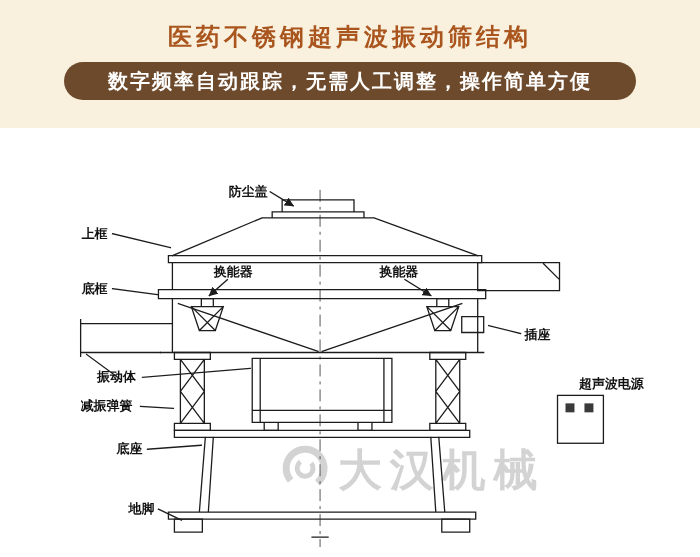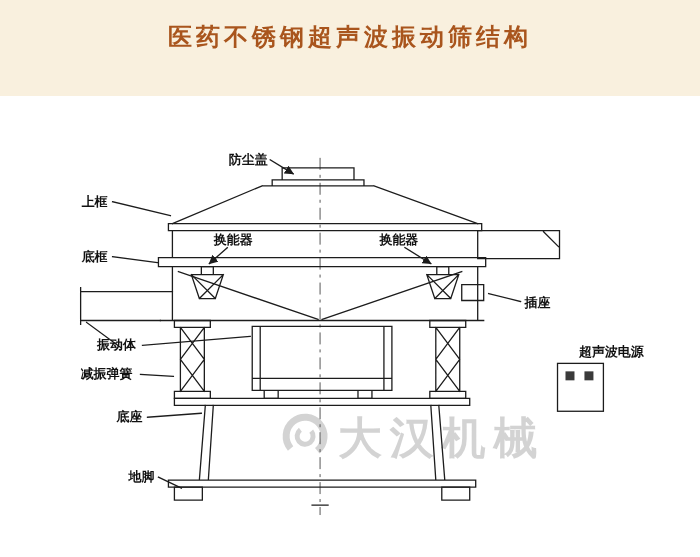--- a/index.html
+++ b/index.html
@@ -4,21 +4,21 @@
 <style>
   * { margin:0; padding:0; box-sizing:border-box; }
   html,body { width:700px; height:557px; }
   body {
     background:#ffffff;
     font-family:"Liberation Sans", sans-serif;
     overflow:hidden;
   }
   .top-band {
     background:#f9f0de;
-    height:96px;
+    height:128px;
     padding-top:22px;
     text-align:center;
   }
   .title {
     font-size:24px;
     font-weight:bold;
     color:#a9551d;
     letter-spacing:4px;
     line-height:30px;
   }
@@ -63,20 +63,23 @@
     text-anchor:start;
   }
 </style>
 </head>
 <body>
 
 <div class="page">
 
   <div class="top-band">
     <h1 class="title">医药不锈钢超声波振动筛结构</h1>
+    <div class="banner">
+      <span>数字频率自动跟踪，无需人工调整，操作简单方便</span>
+    </div>
   </div>
 
   <div class="diagram-wrap">
     <svg viewBox="0 0 700 430">
       <defs>
         <marker id="arr" viewBox="0 0 10 10" refX="9" refY="5" markerWidth="7" markerHeight="7" orient="auto-start-reverse">
           <path d="M0,0 L10,5 L0,10 z" fill="#1c1c1c"></path>
         </marker>
       </defs>
 

